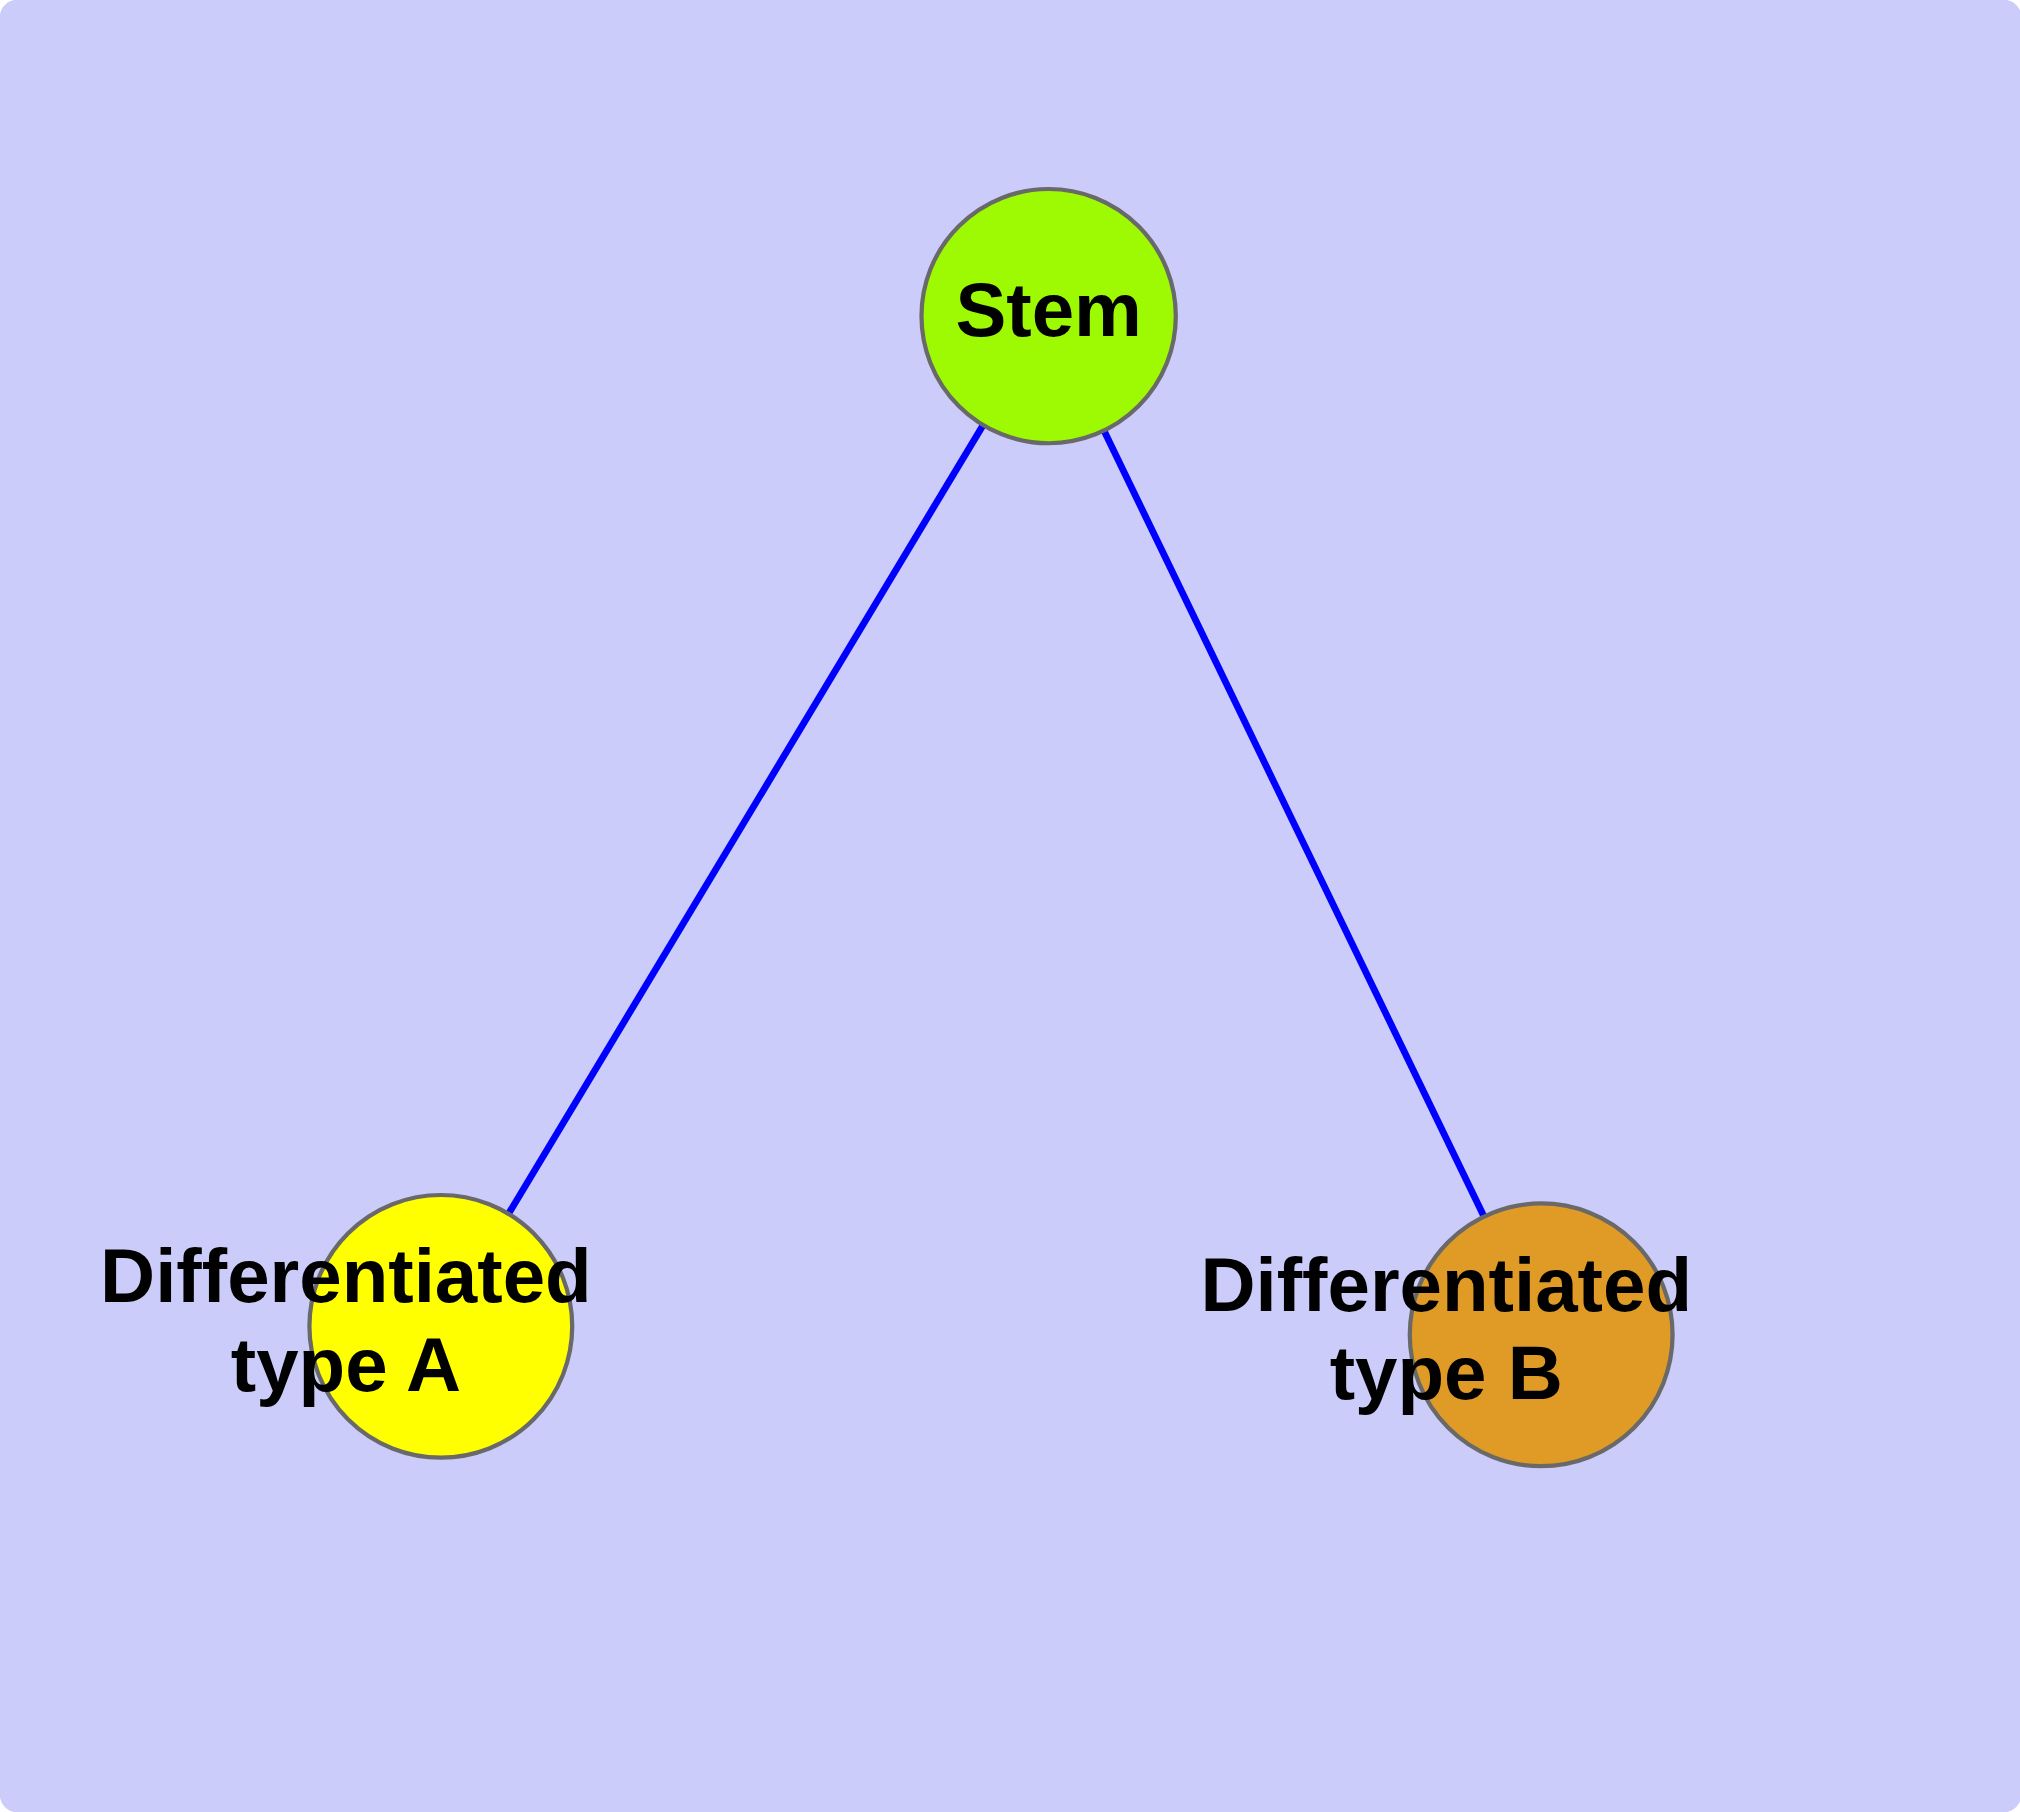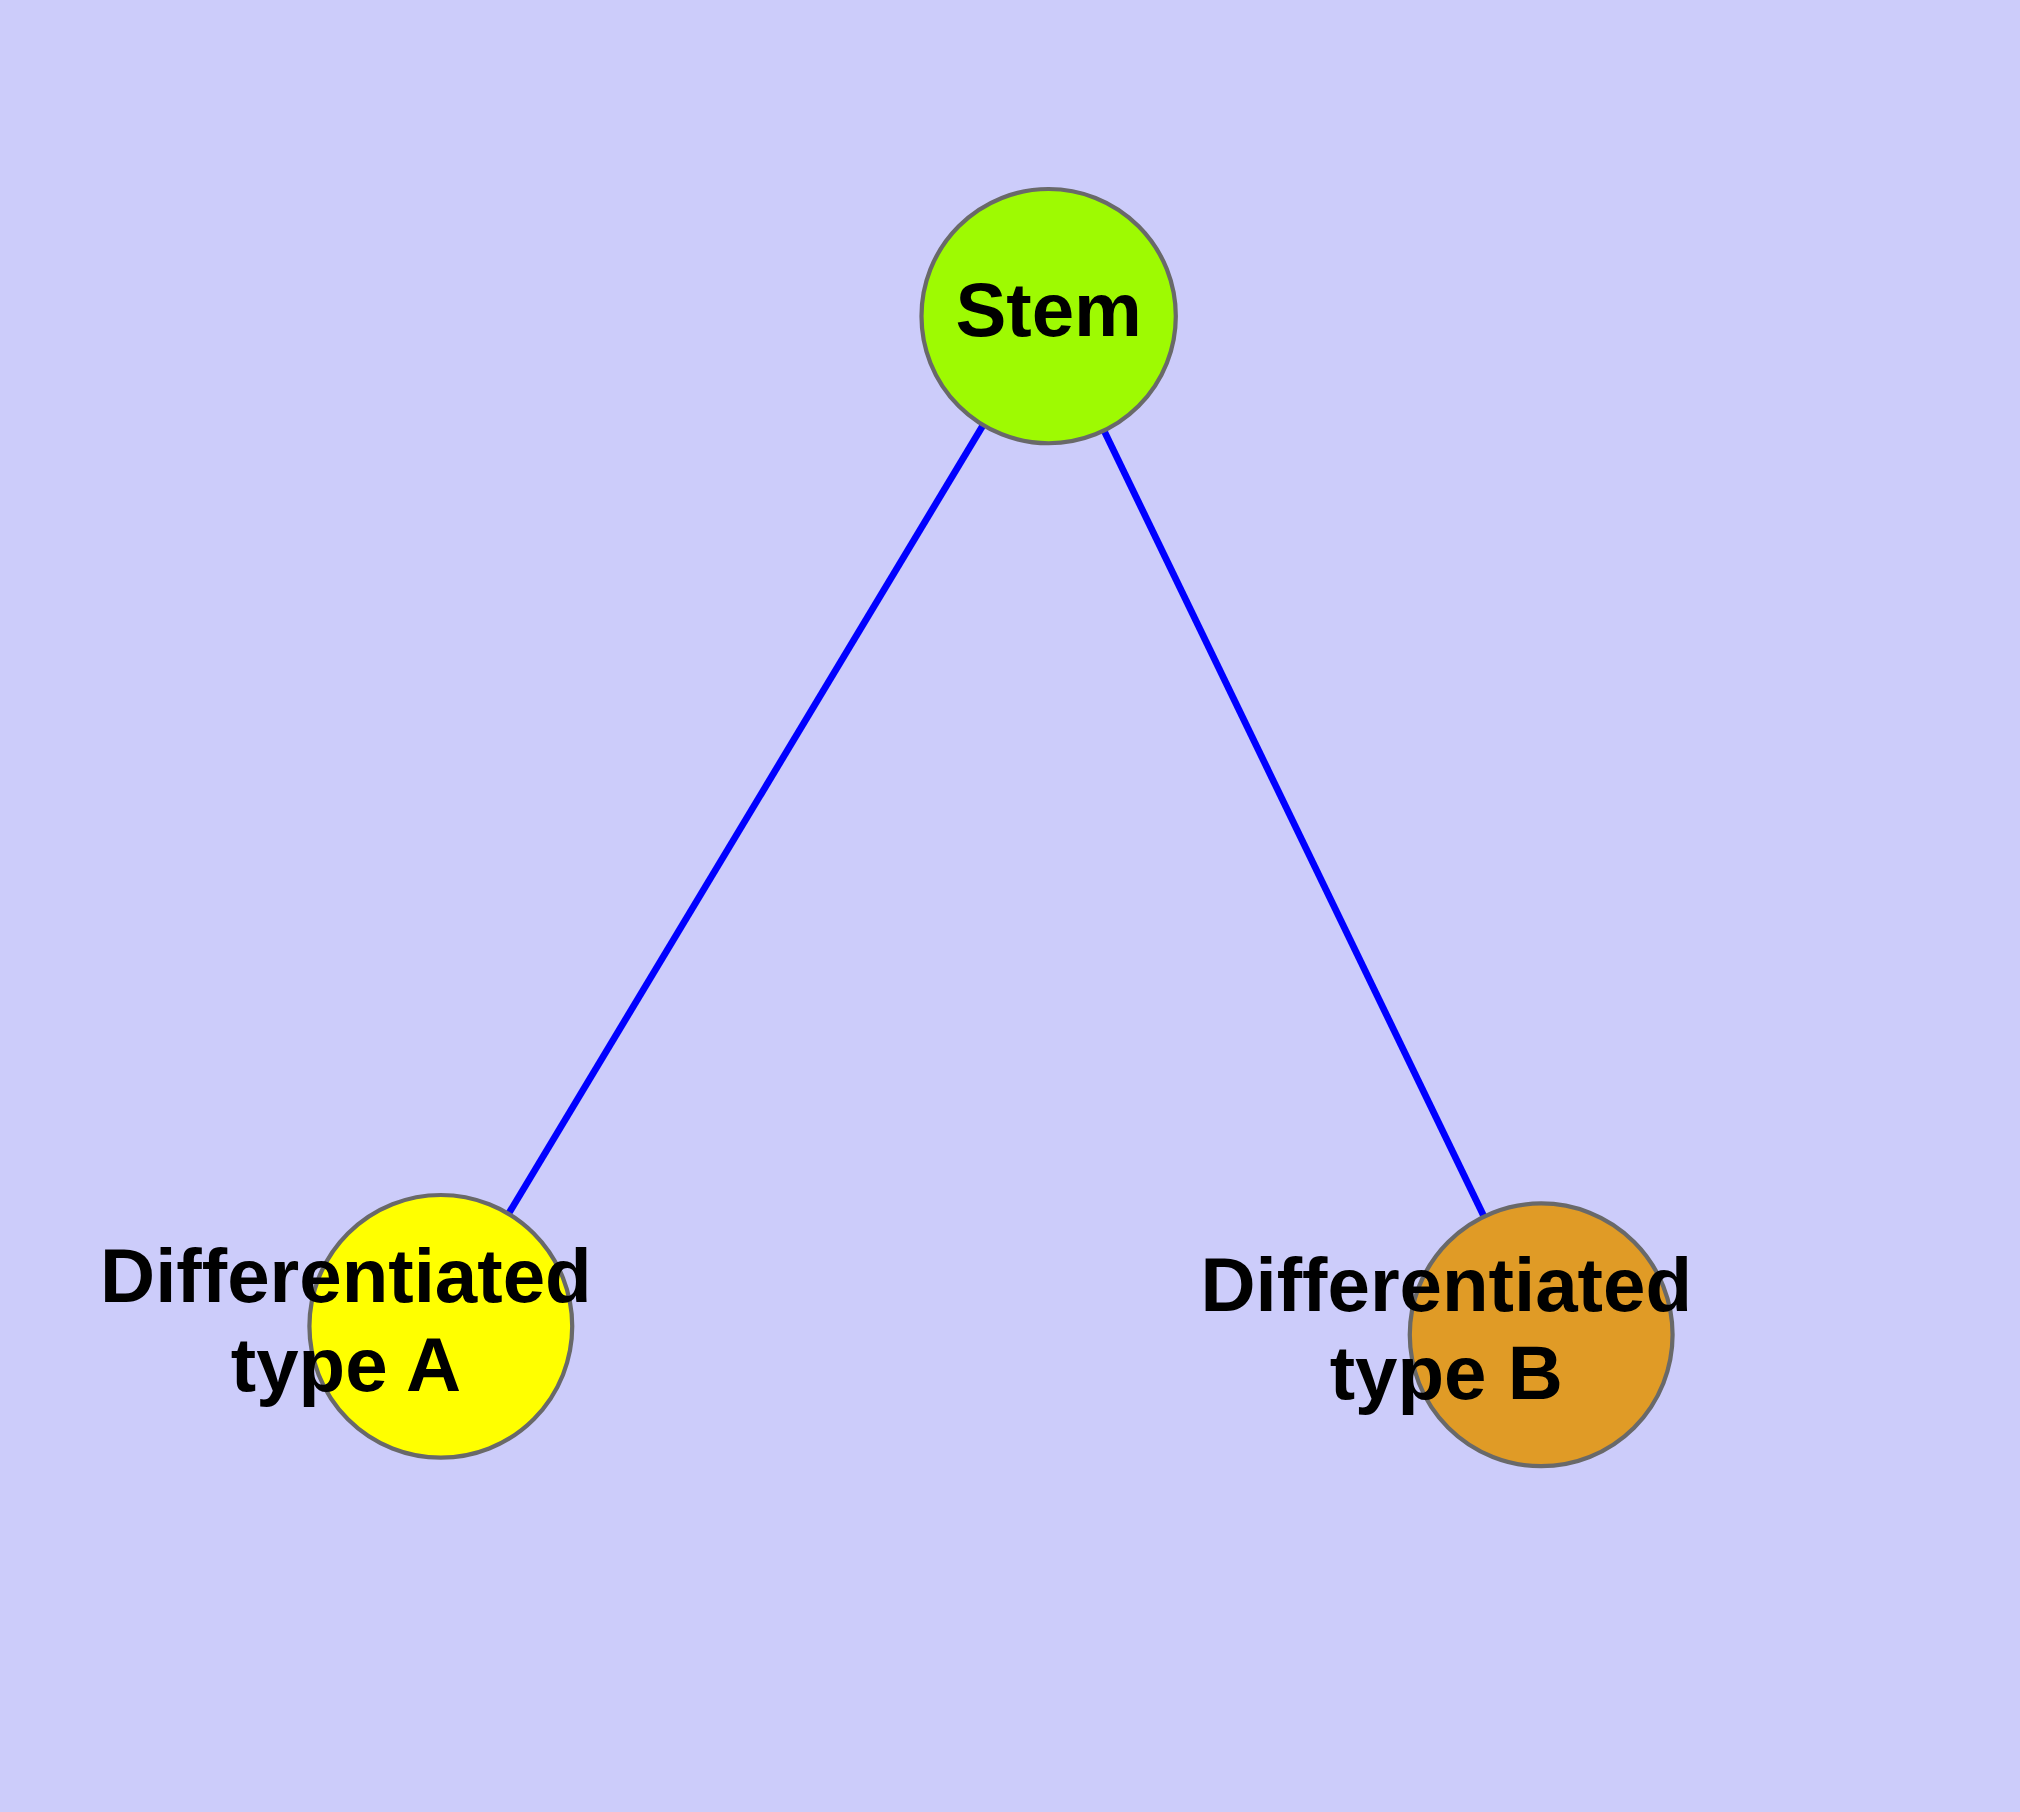--- a/index.html
+++ b/index.html
@@ -38,21 +38,21 @@
     font-size: 90px;
     fill: #000000;
     text-anchor: middle;
     dominant-baseline: middle;
     white-space: pre;
   }
 </style>
 </head>
 <body>
 
-<div id="canvas" style="width: 2021px; height: 1812px; background: rgb(204, 204, 250);">
+<div id="canvas" style="width: 2021px; height: 1812px; background: rgb(204, 204, 250); border-radius: 17px;">
   <svg id="graph-svg" viewBox="0 0 2384 2138" preserveAspectRatio="none" style="width: 2021px; height: 1812px;">
     <rect id="bg-rect" x="0" y="0" width="2384" height="2138" fill="#ccccfa"></rect>
     <g id="edges-group">
         <line class="edge-line" x1="1237" y1="373" x2="520" y2="1565" stroke="#0000ff" stroke-width="8"></line>
         <line class="edge-line" x1="1237" y1="373" x2="1818" y2="1575" stroke="#0000ff" stroke-width="8"></line>
       </g>
     <g id="nodes-group">
         <g>
           <circle class="node-circle" cx="1237" cy="373" r="150" fill="#9efa02" stroke="#696969" stroke-width="5"></circle>
           <text class="node-label" x="1237" y="373" font-size="90" font-weight="bold" fill="#000000"><tspan x="1237">Stem</tspan></text>

